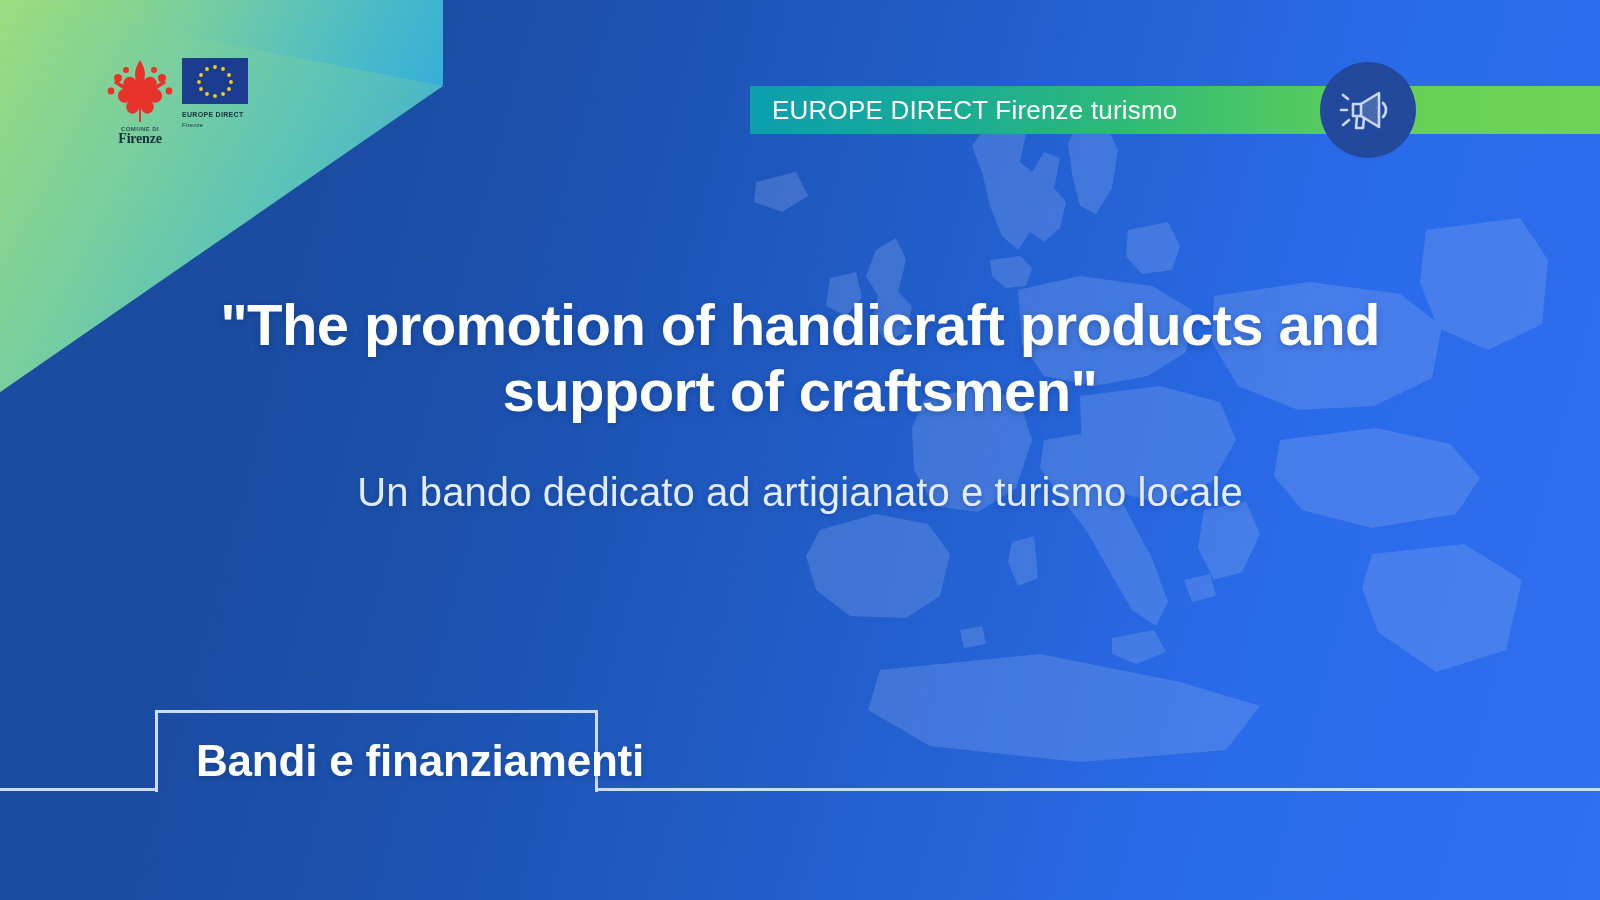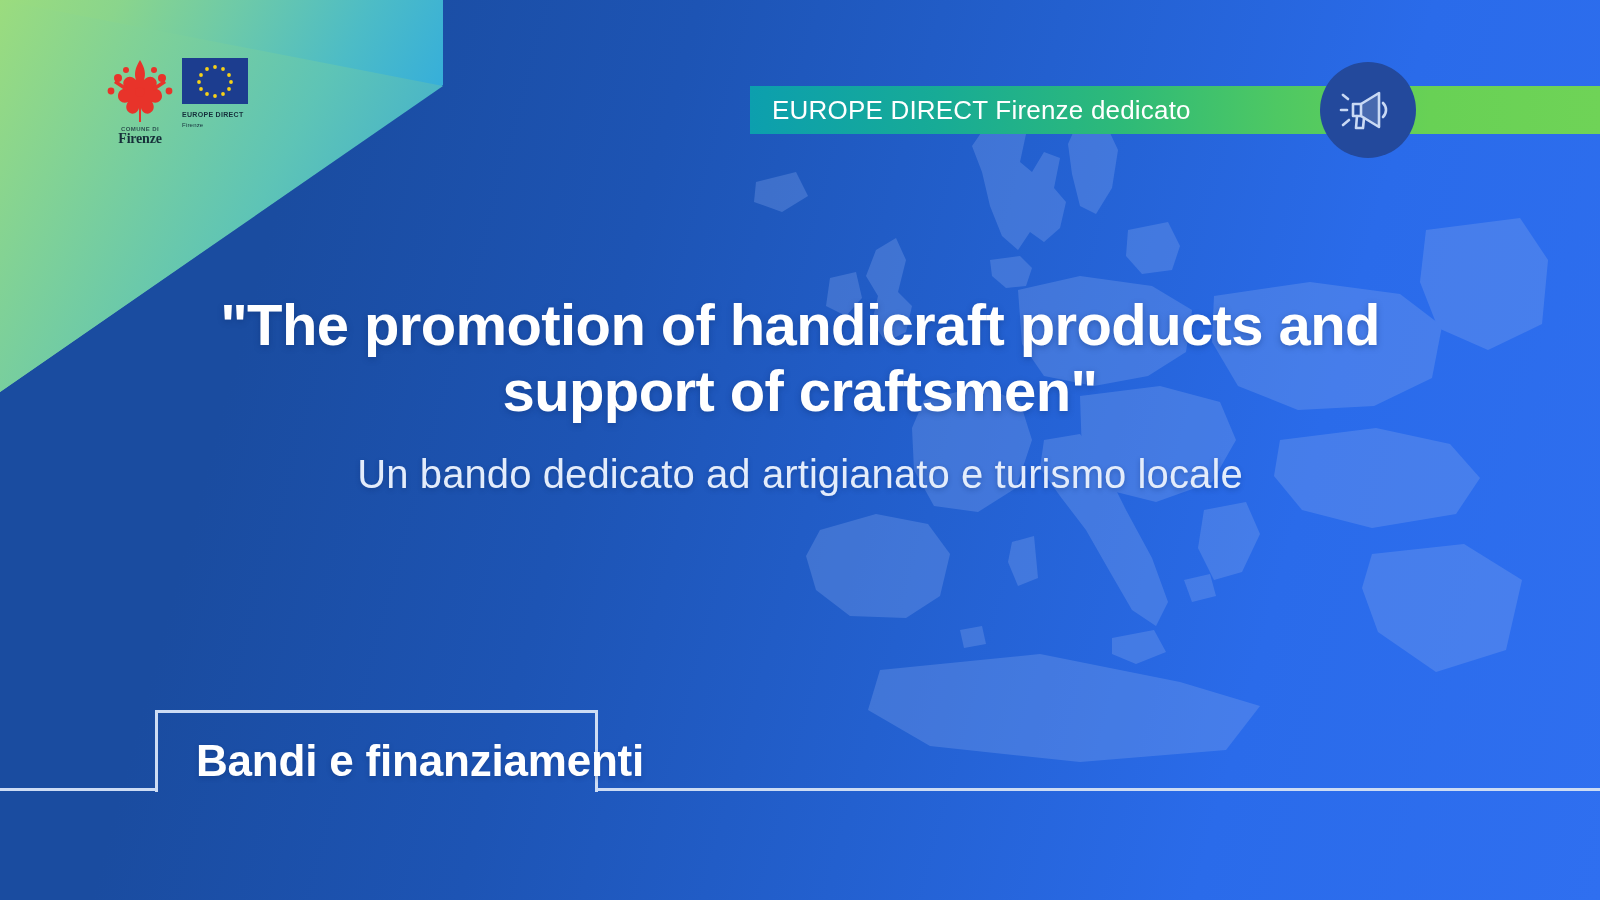--- a/index.html
+++ b/index.html
@@ -138,21 +138,21 @@
   }
   #title {
     color:#ffffff;
     font-size:58px;
     font-weight:700;
     line-height:1.14;
     letter-spacing:-.6px;
     text-shadow:0 2px 6px rgba(10,40,100,.35);
   }
   #subtitle {
-    margin-top:26px;
+    margin-top:44px;
     color:#e3ecfb;
     font-size:40px;
     font-weight:400;
     line-height:1.22;
     letter-spacing:.1px;
     text-shadow:0 2px 5px rgba(10,40,100,.30);
   }
 
   
   #category-frame {
@@ -291,21 +291,21 @@
       </span>
       <div class="ed-wordmark">
         <div class="ed-top">EUROPE DIRECT</div>
         <div class="ed-sub">Firenze</div>
       </div>
     </div>
 
   </div>
 
   <div id="ribbon">
-    <span id="ribbon-text">EUROPE DIRECT Firenze dedicato</span>
+    <span id="ribbon-text">EUROPE DIRECT Firenze turismo</span>
   </div>
 
   <div id="megaphone-badge">
     <svg viewBox="0 0 58 58" aria-hidden="true">
       <g fill="none" stroke="#c9d9f4" stroke-width="2.6" stroke-linecap="round" stroke-linejoin="round">
         <path d="M22 23 L40 12 L40 46 L22 35 Z" fill="#c9d9f4" fill-opacity=".22"></path>
         <path d="M22 23 L14 23 L14 35 L22 35"></path>
         <path d="M18 35 L17 47 L24 47 L25 37"></path>
         <path d="M44 22 C48 26 48 32 44 36"></path>
         <path d="M9 18 L4 14"></path>

